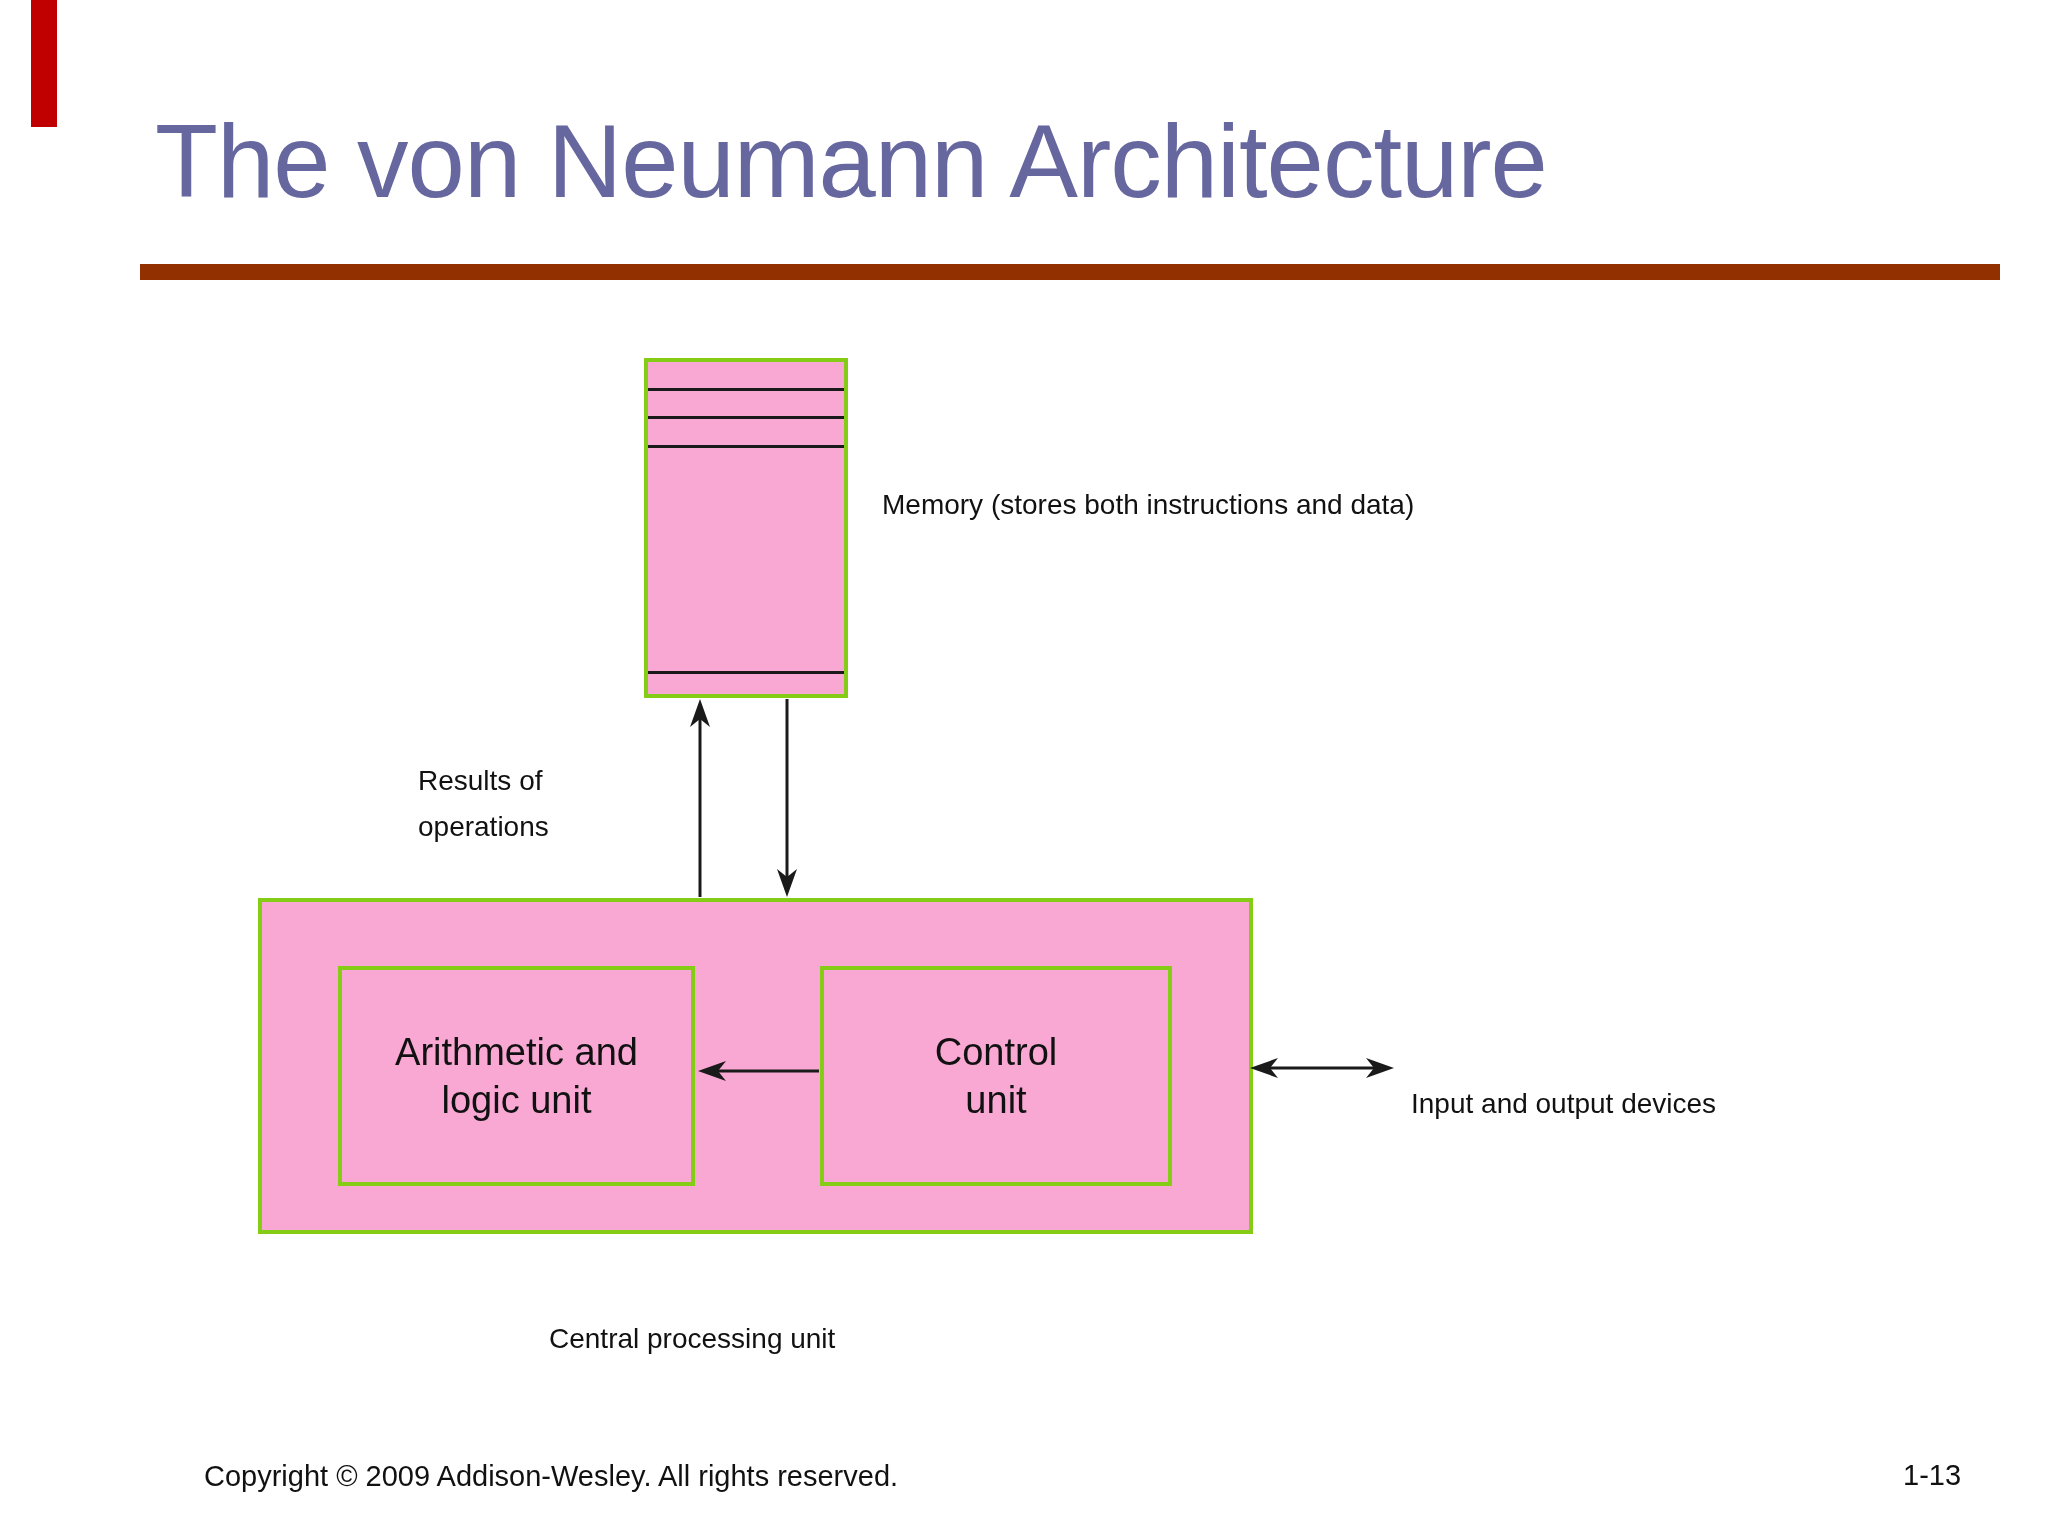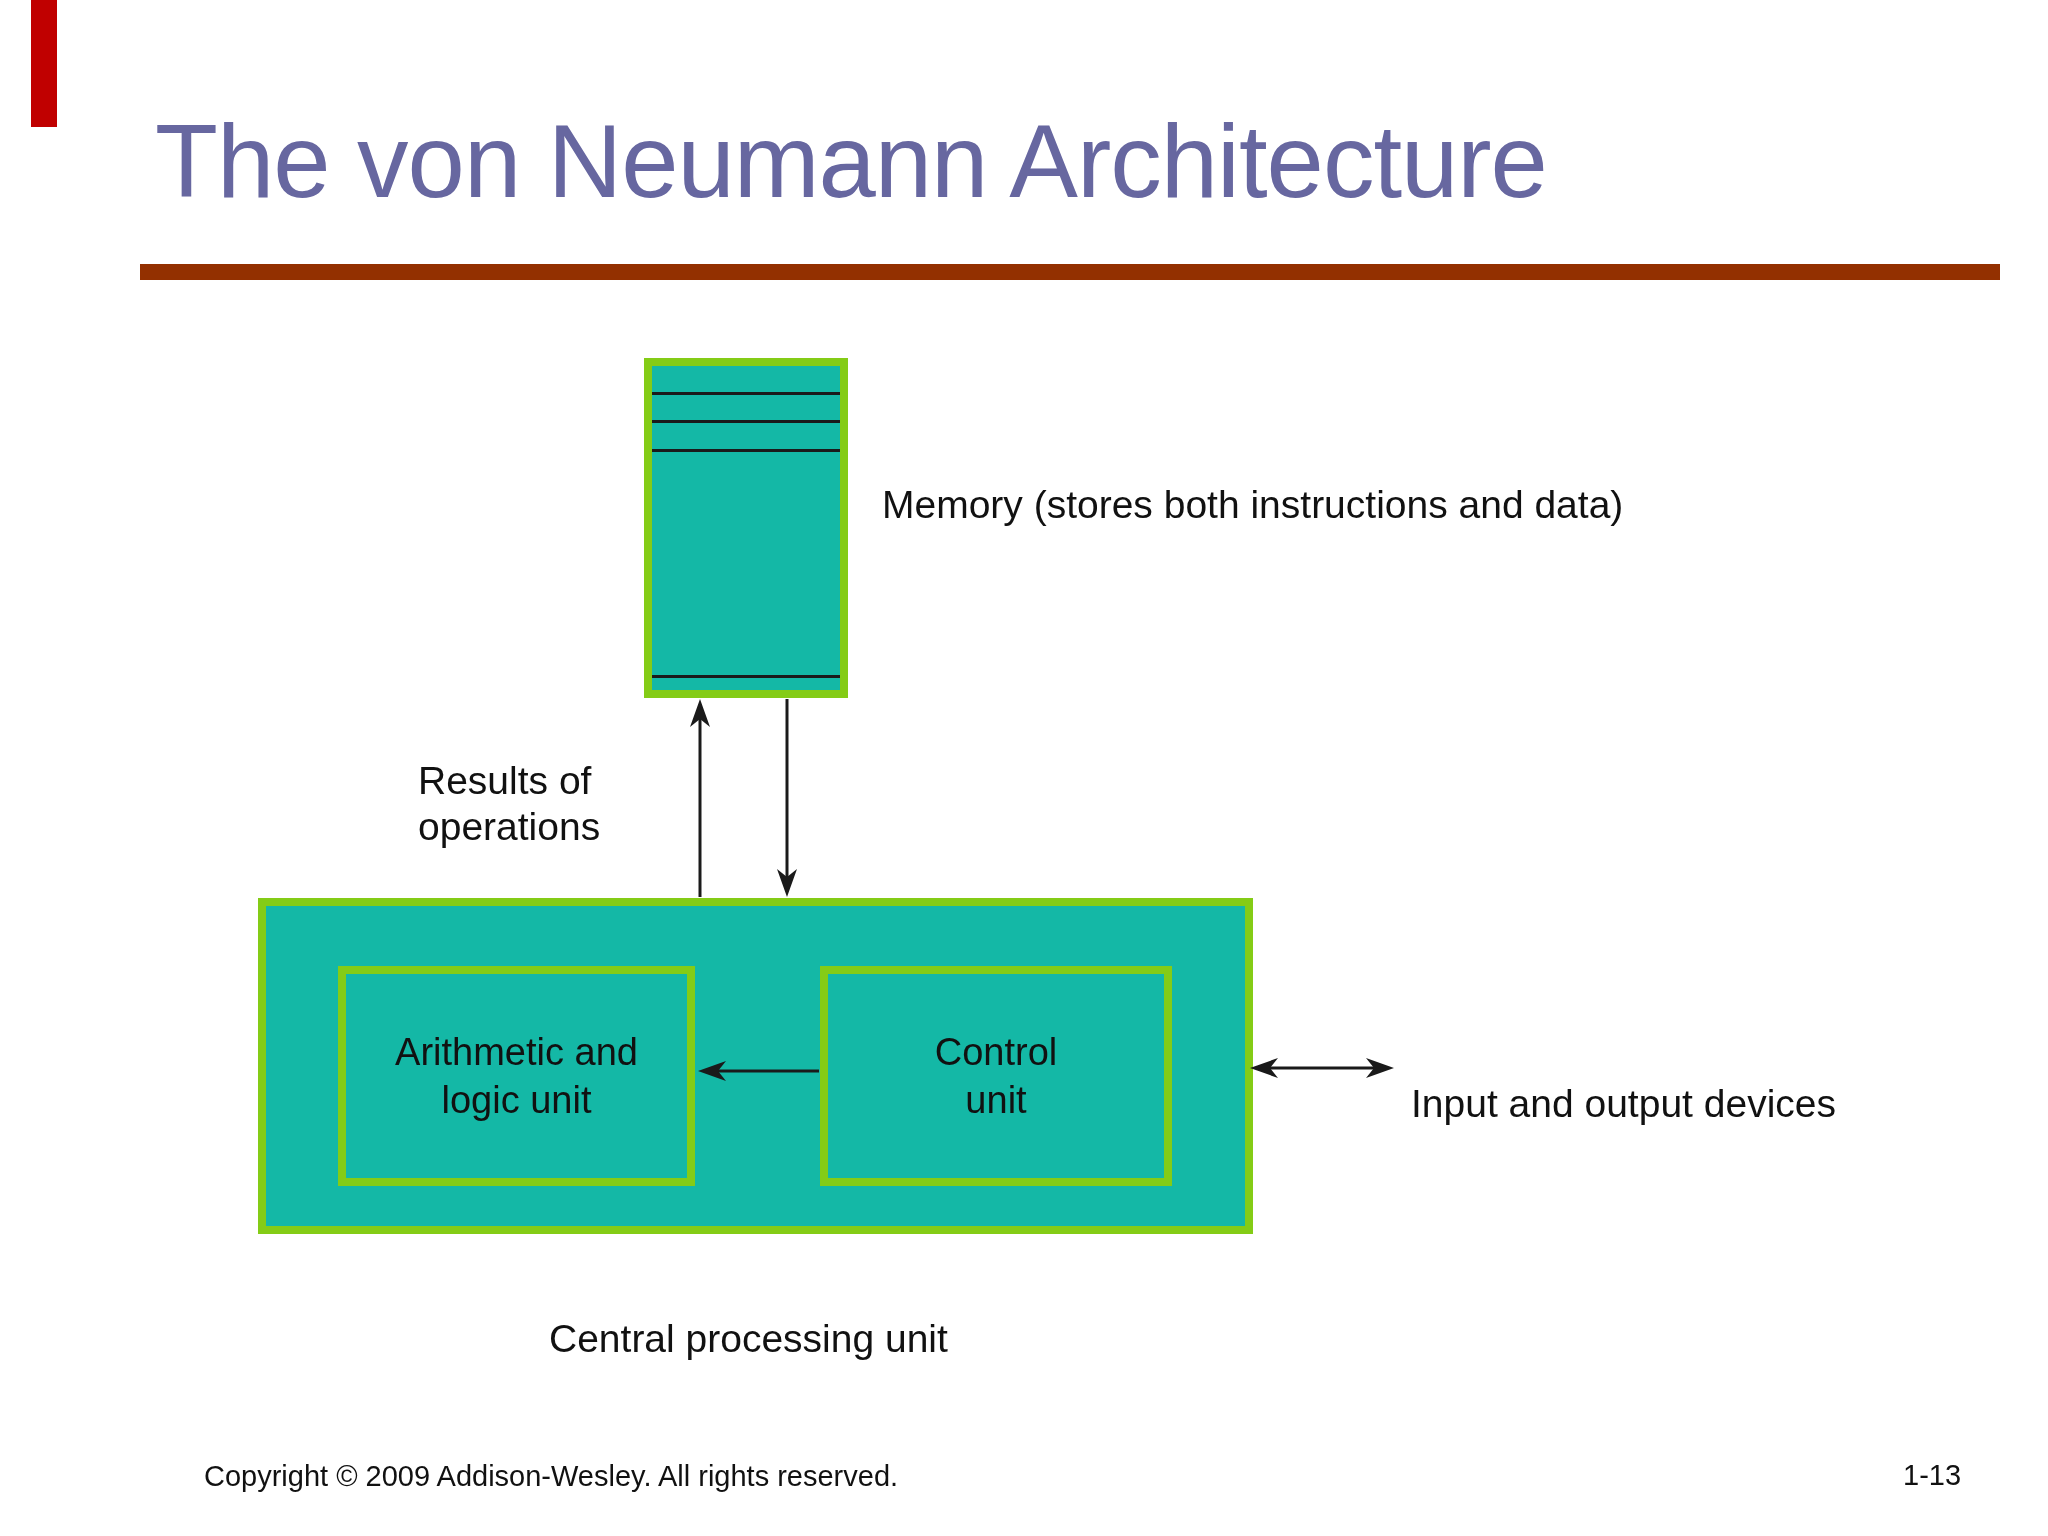--- a/index.html
+++ b/index.html
@@ -35,22 +35,22 @@
   #title-rule {
     left: 140px; top: 264px;
     width: 1860px; height: 16px;
     background: var(--color-rule, #933000);
   }
 
   
   .dbox {
     position: absolute;
     box-sizing: border-box;
-    border: 8px solid #84cc16;
-    background: #14b8a6;
+    border: 4px solid #84cc16;
+    background: #f9a8d4;
   }
   #memory-box { left: 644px; top: 358px; width: 204px; height: 340px; }
   .mem-line {
     position: absolute; left: 0; width: 100%; height: 3px;
     background: #1a1a1a;
   }
   #mem-line-1 { top: 26px; }
   #mem-line-2 { top: 54px; }
   #mem-line-3 { top: 83px; }
   #mem-line-4 { top: 309px; }
@@ -62,21 +62,21 @@
     display: flex; flex-direction: column;
     align-items: center; justify-content: center;
     font-size: 38px; line-height: 48px;
     text-align: center;
   }
 
   
   #connector-svg { left: 0; top: 0; pointer-events: none; }
 
   
-  .dlabel { font-size: 39px; line-height: 44px; white-space: nowrap; color: #111; }
+  .dlabel { font-size: 28px; line-height: 44px; white-space: nowrap; color: #111; }
   #memory-label { left: 882px; top: 483px; }
   #results-label { left: 418px; top: 758px; line-height: 46px; }
   #instructions-label { left: 862px; top: 777px; }
   #io-label { left: 1411px; top: 1046px; margin-top: 36px; }
   #cpu-label { left: 549px; top: 1317px; }
 
   
   .footer-text { font-size: 29px; line-height: 30px; white-space: nowrap; color: #111; }
   #footer-copyright { left: 172px; top: 1461px; margin-left: 32px; }
   #footer-page { left: 1903px; top: 1460px; }

